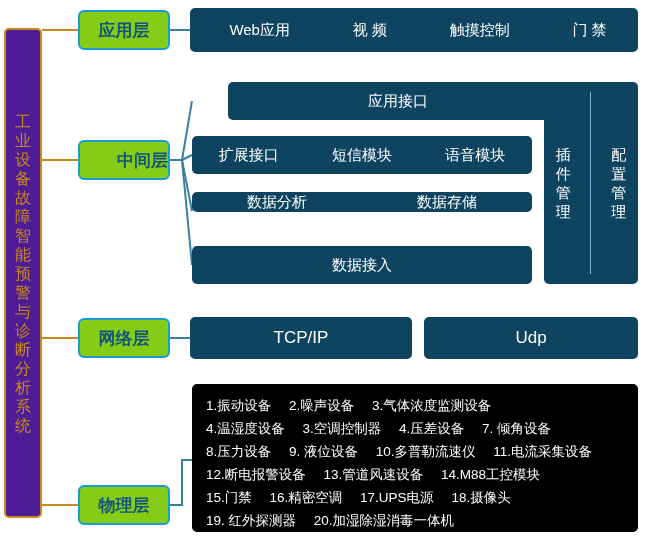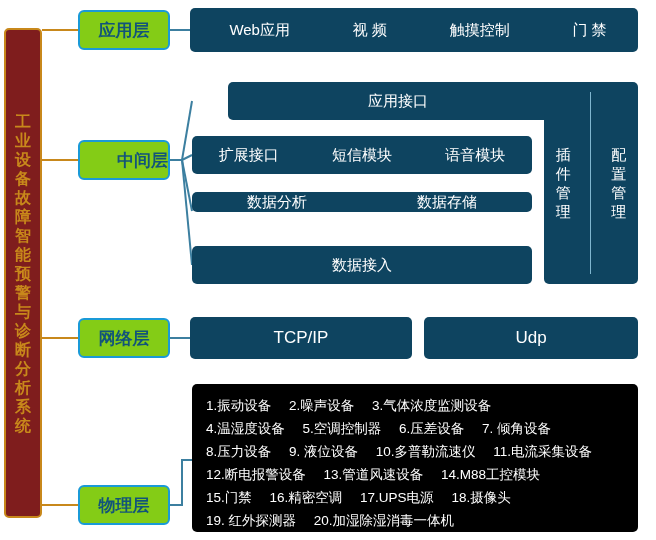--- a/index.html
+++ b/index.html
@@ -20,24 +20,24 @@
   }
   
   .vtitle {
     position: absolute;
     left: 4px;
     top: 28px;
     width: 38px;
     height: 490px;
     border: 2px solid #c8881b;
     border-radius: 5px;
-    background: #7f1d1d;
+    background: #4c1d95;
     color: #c8881b;
     font-size: 16px;
-    font-weight: bold;
+    font-weight: normal;
     line-height: 19px;
     letter-spacing: 0px;
     display: flex;
     align-items: center;
     justify-content: center;
     text-align: center;
     writing-mode: horizontal-tb;
     word-break: break-all;
     padding: 0 6px;
     box-sizing: border-box;
@@ -205,22 +205,22 @@
   </div>
 
   <div class="listbox" style="left:192px; top:384px; width:446px; height:148px;">
     <div class="lrow">
       <span class="it">1.振动设备</span>
       <span class="it">2.噪声设备</span>
       <span class="it">3.气体浓度监测设备</span>
     </div>
     <div class="lrow">
       <span class="it">4.温湿度设备</span>
-      <span class="it">5.空调控制器</span>
-      <span class="it">6.压差设备</span>
+      <span class="it">3.空调控制器</span>
+      <span class="it">4.压差设备</span>
       <span class="it">7. 倾角设备</span>
     </div>
     <div class="lrow">
       <span class="it">8.压力设备</span>
       <span class="it">9. 液位设备</span>
       <span class="it">10.多普勒流速仪</span>
       <span class="it">11.电流采集设备</span>
     </div>
     <div class="lrow">
       <span class="it">12.断电报警设备</span>

